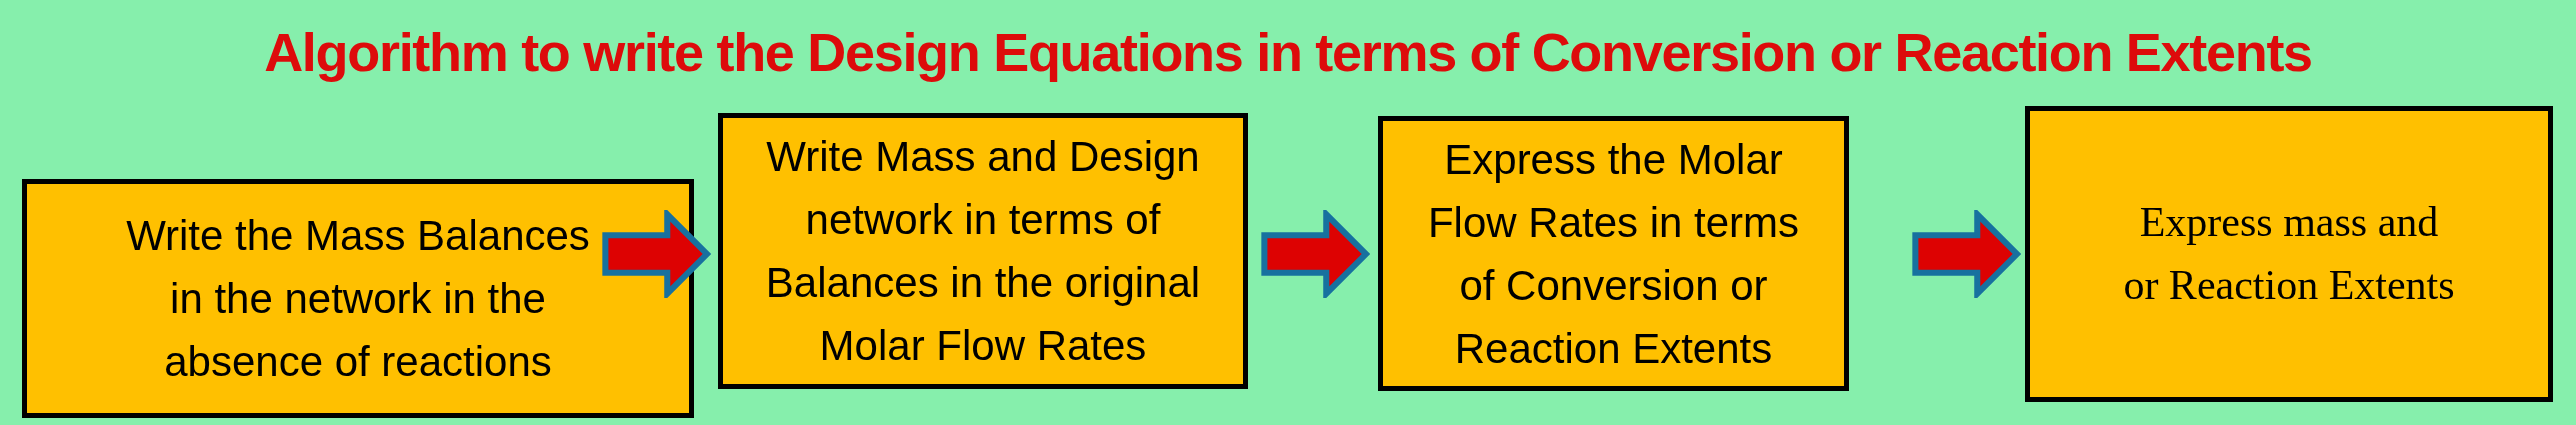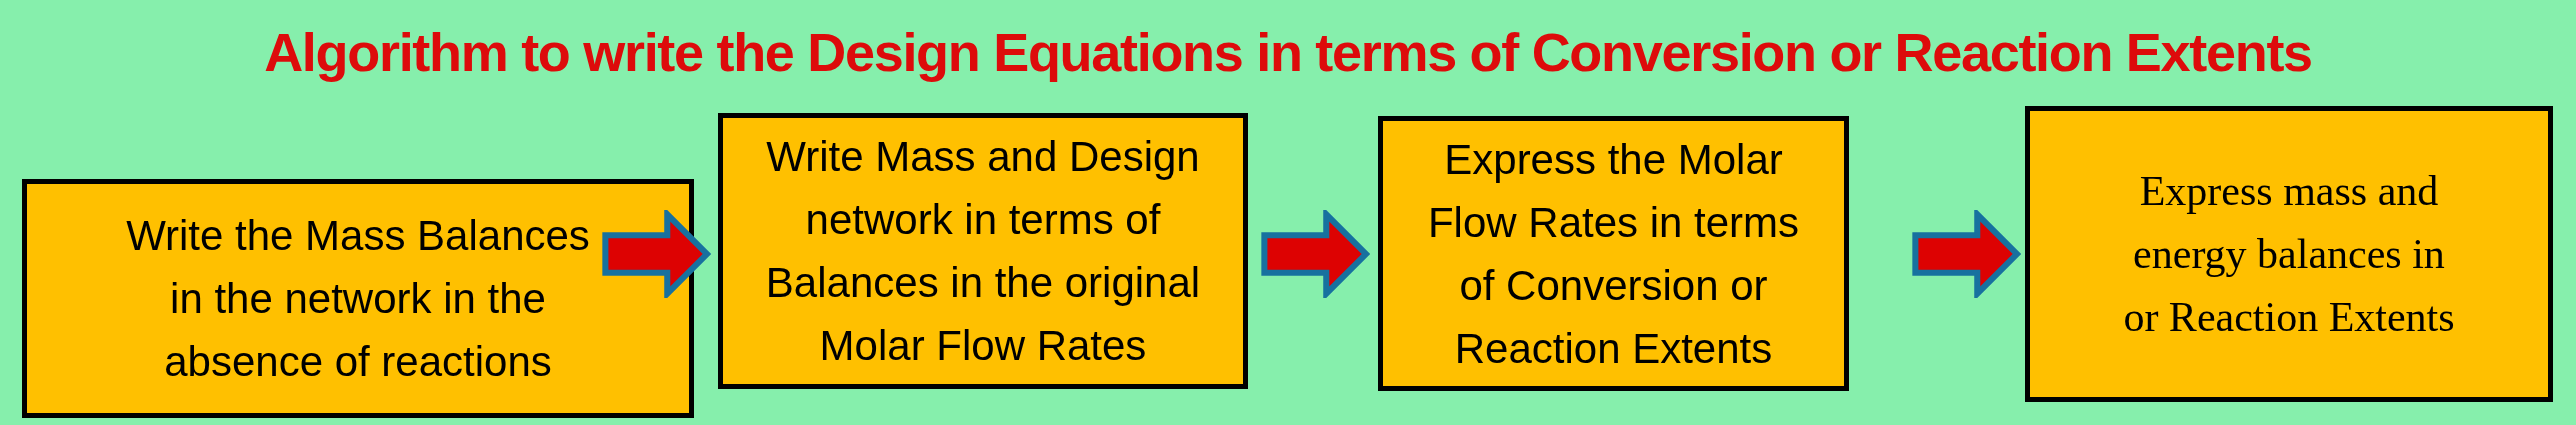--- a/index.html
+++ b/index.html
@@ -93,18 +93,17 @@
     <div class="line">of Conversion or</div>
     <div class="line">Reaction Extents</div>
   </div>
 
   <svg class="arrow" style="left:1912px; top:210px;" width="109" height="88" viewBox="0 0 162 130">
     <polygon points="5,37 97,37 97,6 156,65 97,124 97,93 5,93"></polygon>
   </svg>
 
   <div class="box" style="left:2025px; top:106px; width:528px; height:296px;font-family:Liberation Serif, serif;">
     <div class="line">Express mass and</div>
-    <div class="line">energy balances in</div>
     <div class="line">or Reaction Extents</div>
   </div>
 
 </div>
 
 
 </body></html>

